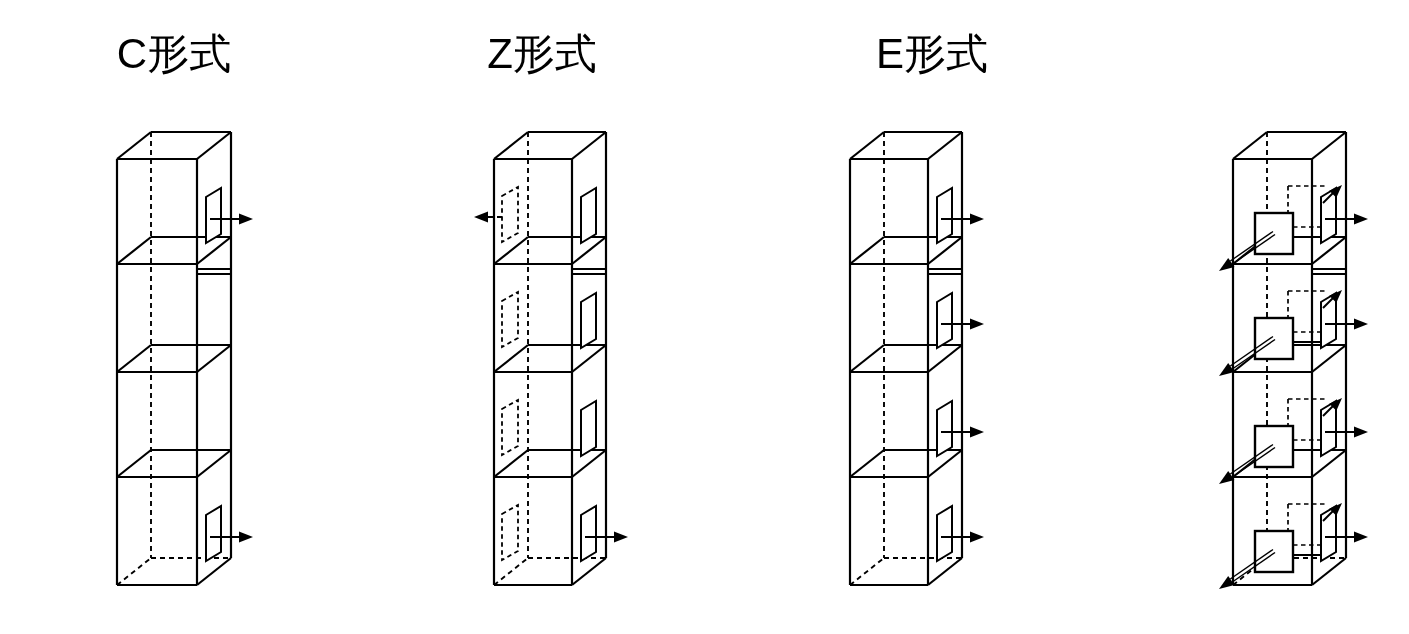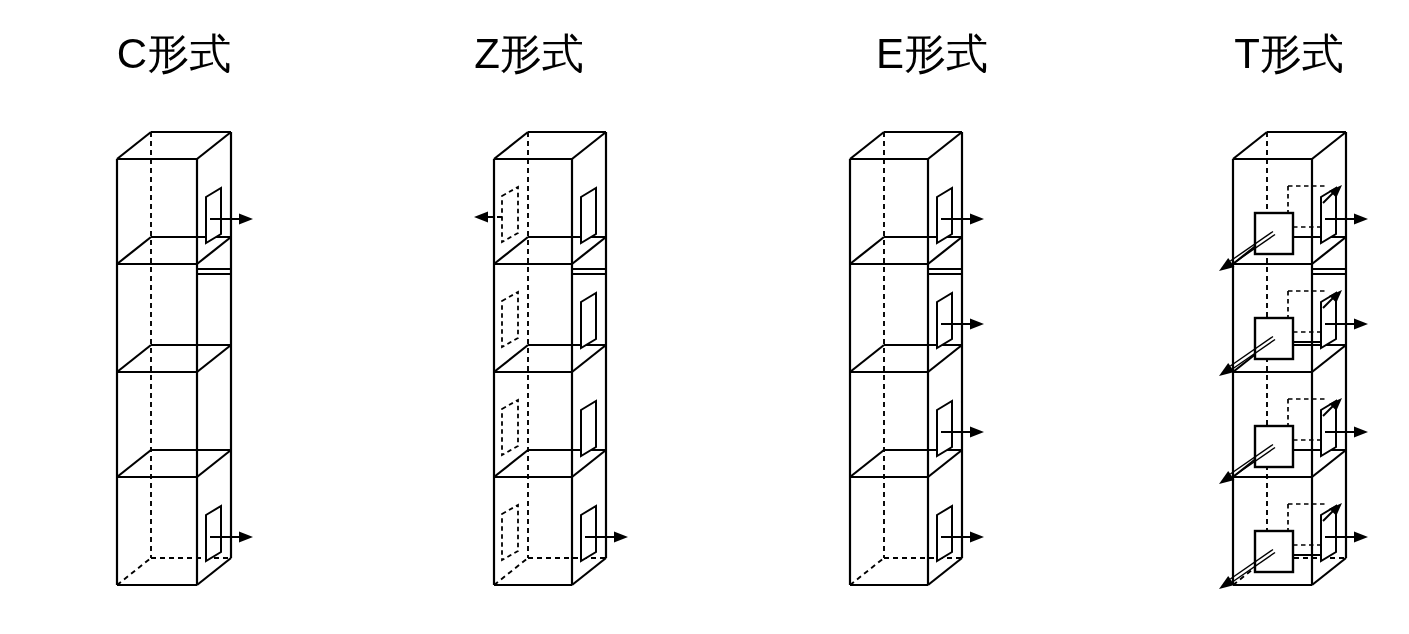--- a/index.html
+++ b/index.html
@@ -342,16 +342,15 @@
           </g>
           <g>
             <line x1="1293" y1="537" x2="1323" y2="537" class="sh"></line>
             <polygon points="1336,537 1322,542.5 1322,531.5" class="hd"></polygon>
           </g>
         </g>
       </g>
     </svg>
 
   <div class="title" style="left:174px">C形式</div>
-  <div class="title" style="left:529px">Z形式</div>
+  <div class="title" style="left:542px">Z形式</div>
   <div class="title" style="left:932px">E形式</div>
-  <div class="title" style="left:1289px">T形式</div>
 </div>
 
 </body></html>

